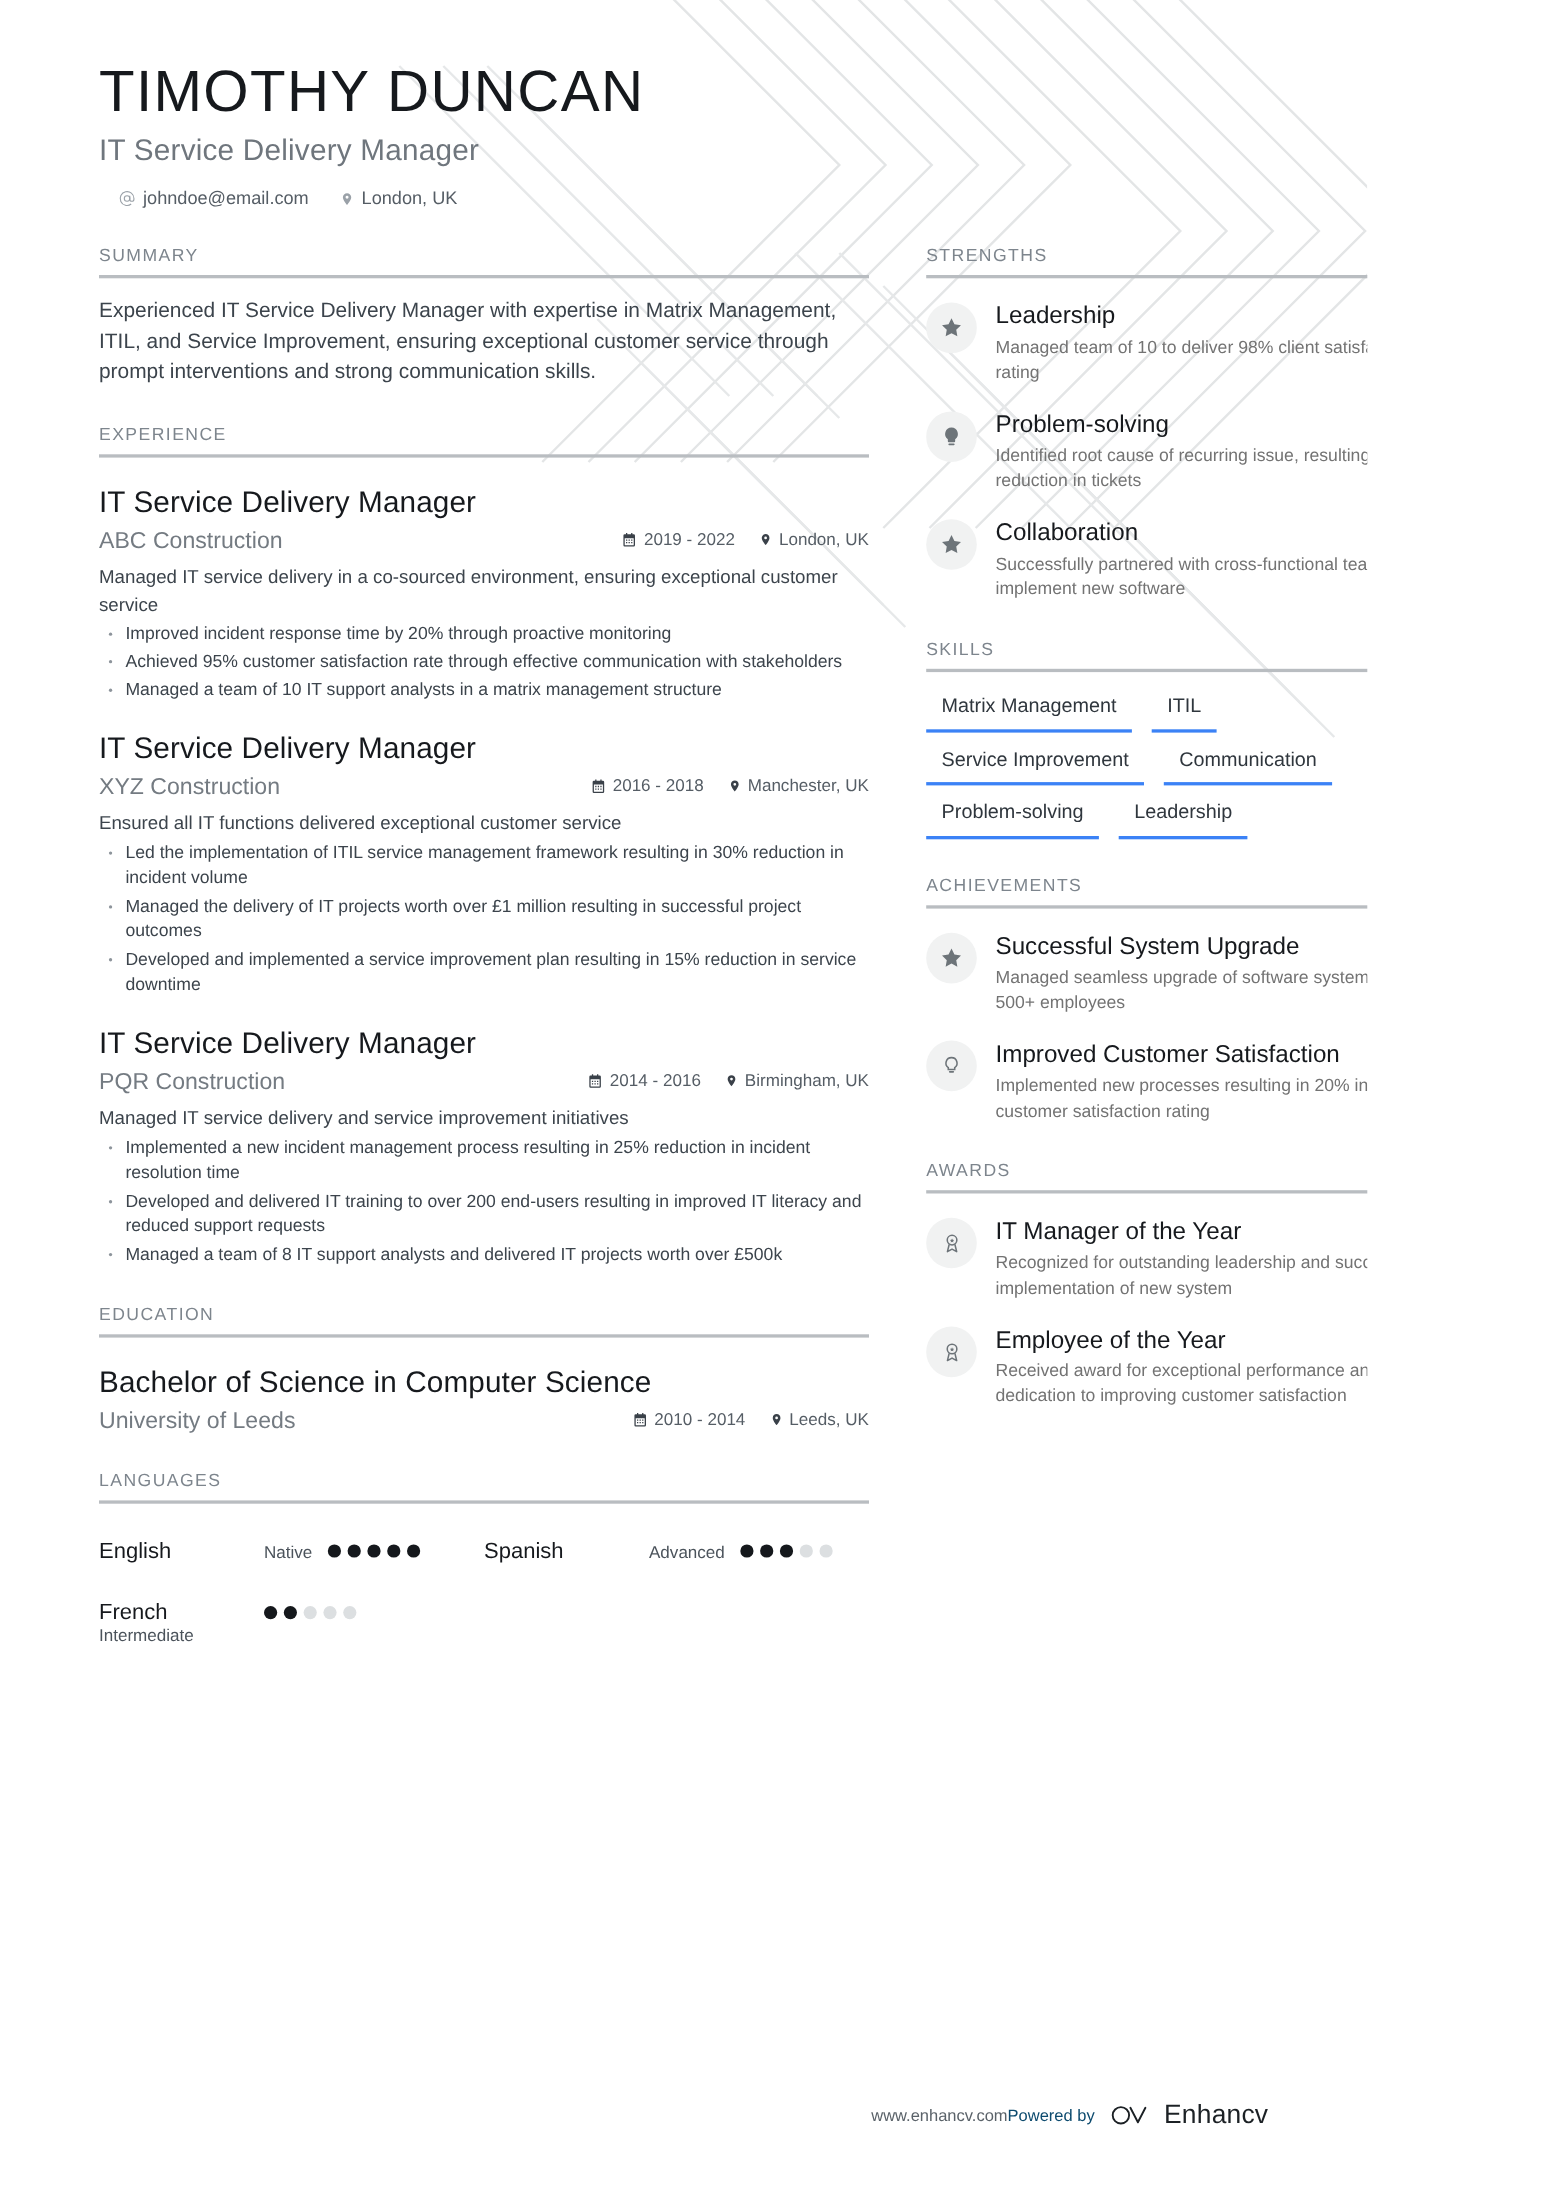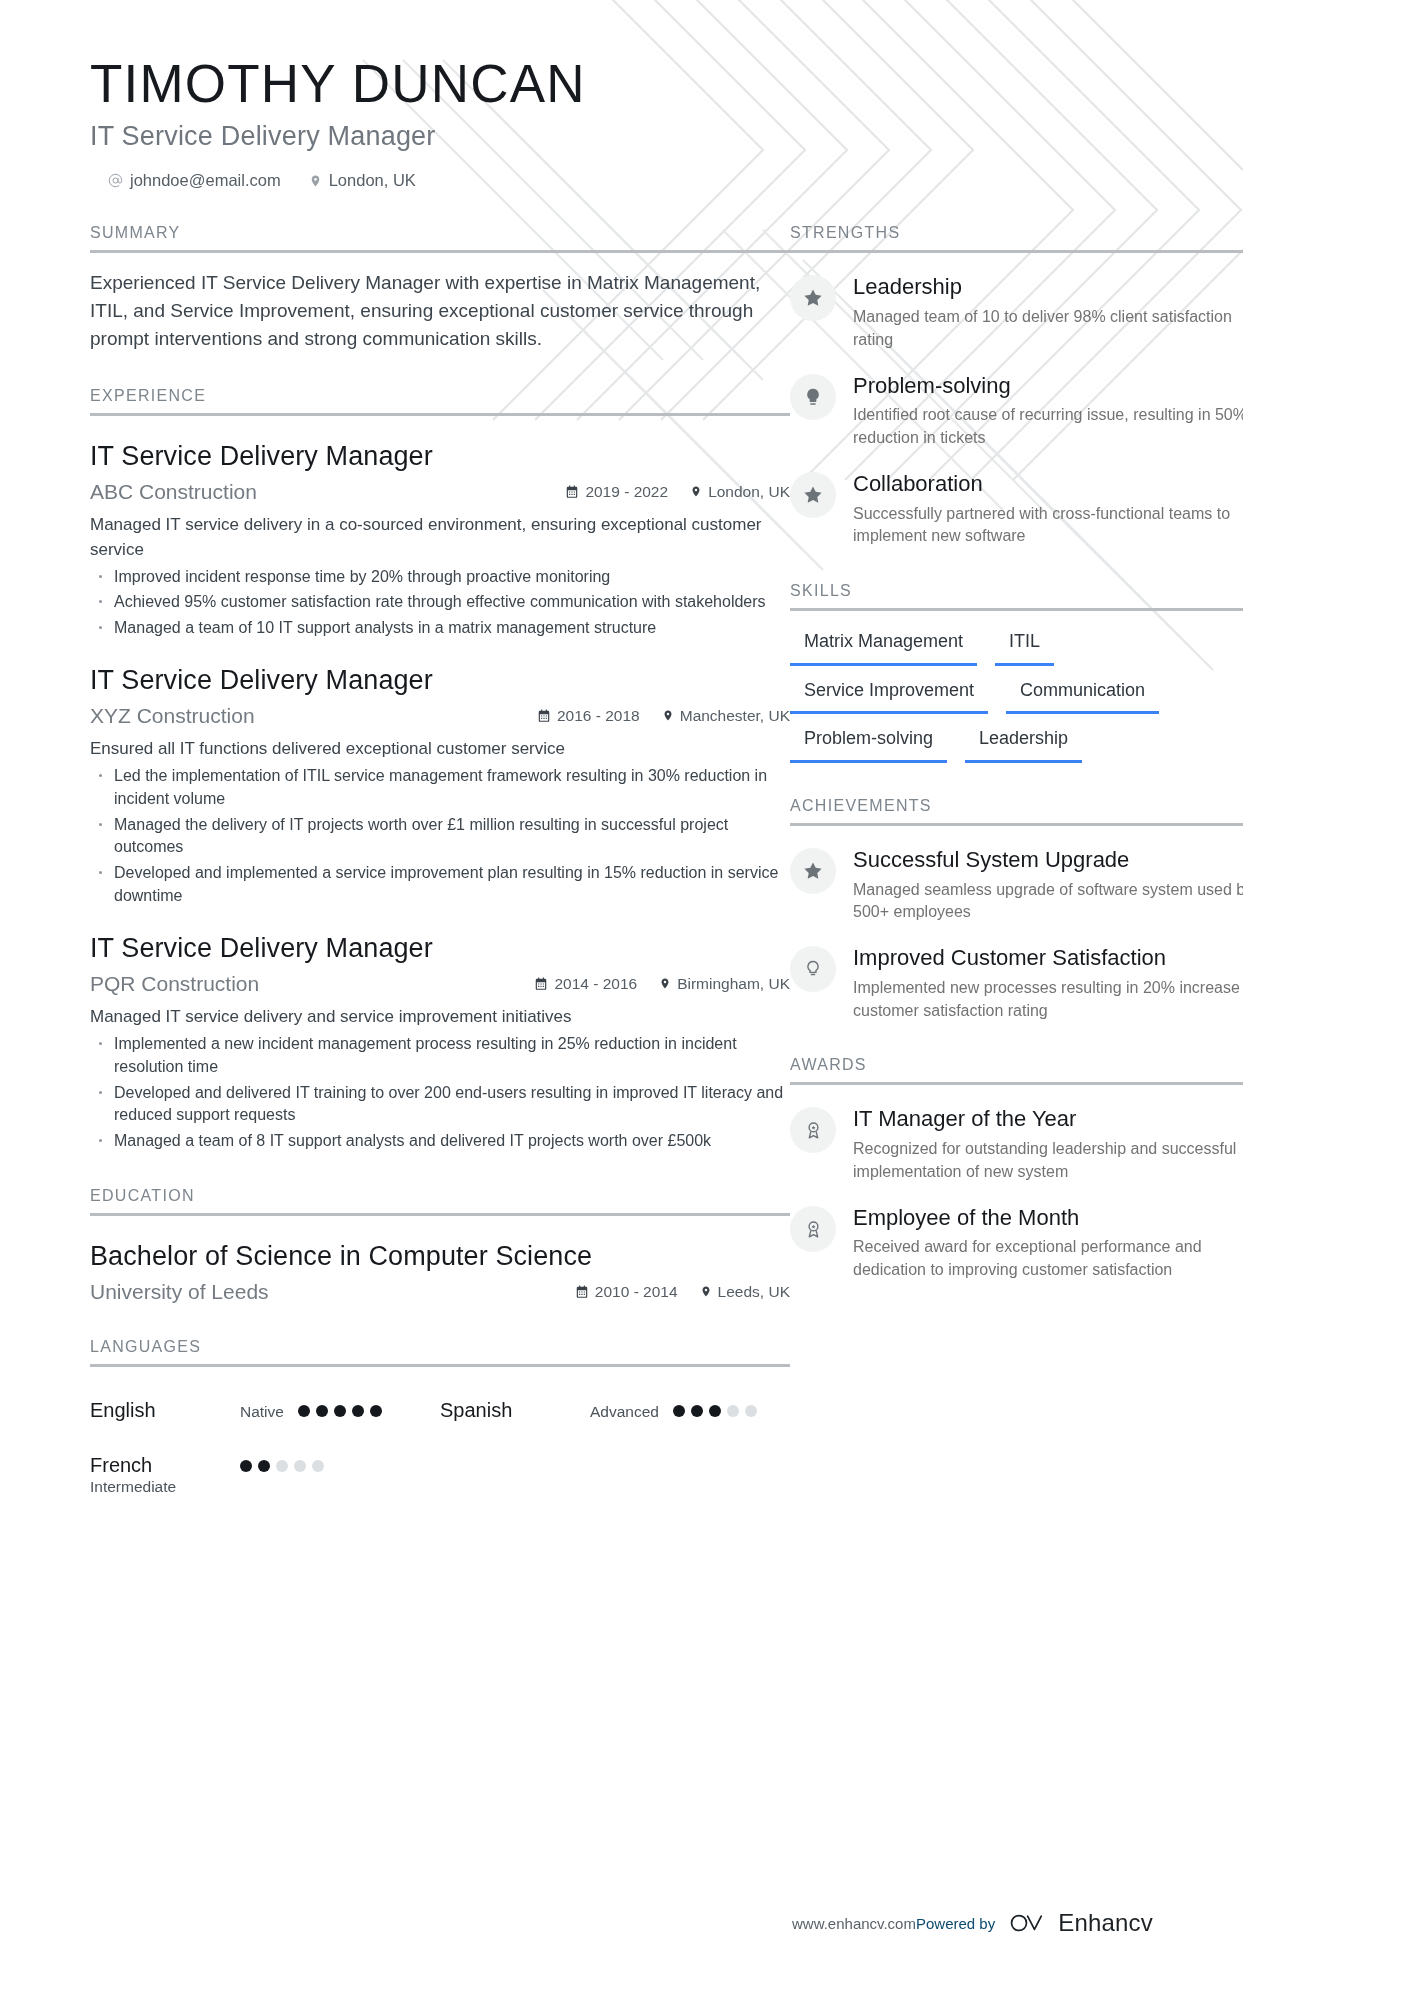--- a/index.html
+++ b/index.html
@@ -34,20 +34,21 @@
   
   .content {
     position: relative;
     z-index: 2;
     padding: 55px 90px 0 90px;
     display: block;
   }
   .columns {
     display: flex;
     align-items: flex-start;
+    gap: 52px;
   }
   .col-left { width: 700px; flex: 0 0 700px; }
   .col-right { width: 470px; flex: 0 0 470px; }
 
   
   .name {
     font-size: 53px;
     font-weight: 300;
     letter-spacing: 1.2px;
     color: #16191d;
@@ -644,21 +645,21 @@
 
           <div class="icon-item">
             <div class="icon-badge">
               <svg width="21" height="22" viewBox="0 0 24 24" fill="none" stroke="#6d7479" stroke-width="1.6">
                 <circle cx="12" cy="9" r="5"></circle>
                 <path d="M12 7.2l.7 1.4 1.5.2-1.1 1.1.27 1.5L12 10.7l-1.37.7.27-1.5-1.1-1.1 1.5-.2z" fill="#6d7479" stroke="none"></path>
                 <path d="M9 13.6L7.2 21l4.8-2.6L16.8 21 15 13.6" stroke-linejoin="round"></path>
               </svg>
             </div>
             <div class="icon-body">
-              <div class="icon-title">Employee of the Month</div>
+              <div class="icon-title">Employee of the Year</div>
               <div class="icon-desc">Received award for exceptional performance and dedication to improving customer satisfaction</div>
             </div>
           </div>
         </div>
 
       </div>
     </div>
   </div>
 
   <div class="footer">

